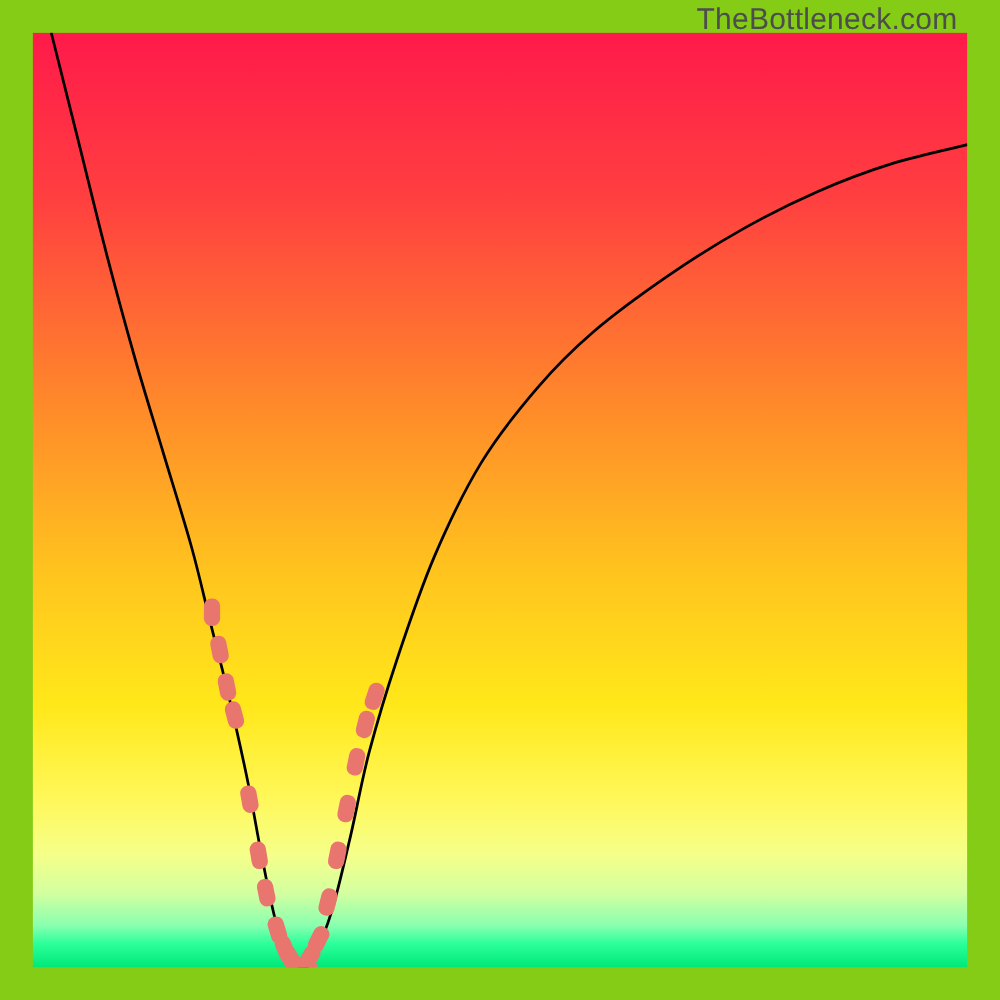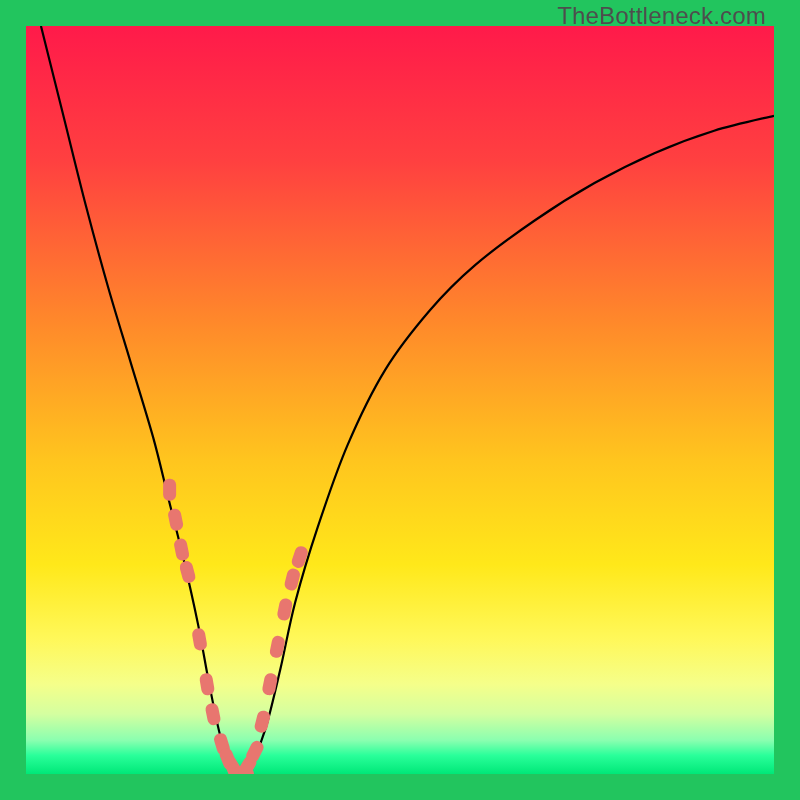--- a/index.html
+++ b/index.html
@@ -7,21 +7,21 @@
     padding: 0;
     width: 800px;
     height: 800px;
     overflow: hidden;
     background: #000;
     font-family: Arial, Helvetica, sans-serif;
   }
   .frame {
     position: absolute;
     inset: 0;
-    background: #22c55e;
+    background: #84cc16;
   }
   .plot {
     position: absolute;
     left: 26px;
     top: 26px;
     width: 748px;
     height: 748px;
     overflow: hidden;
   }
   .gradient {

